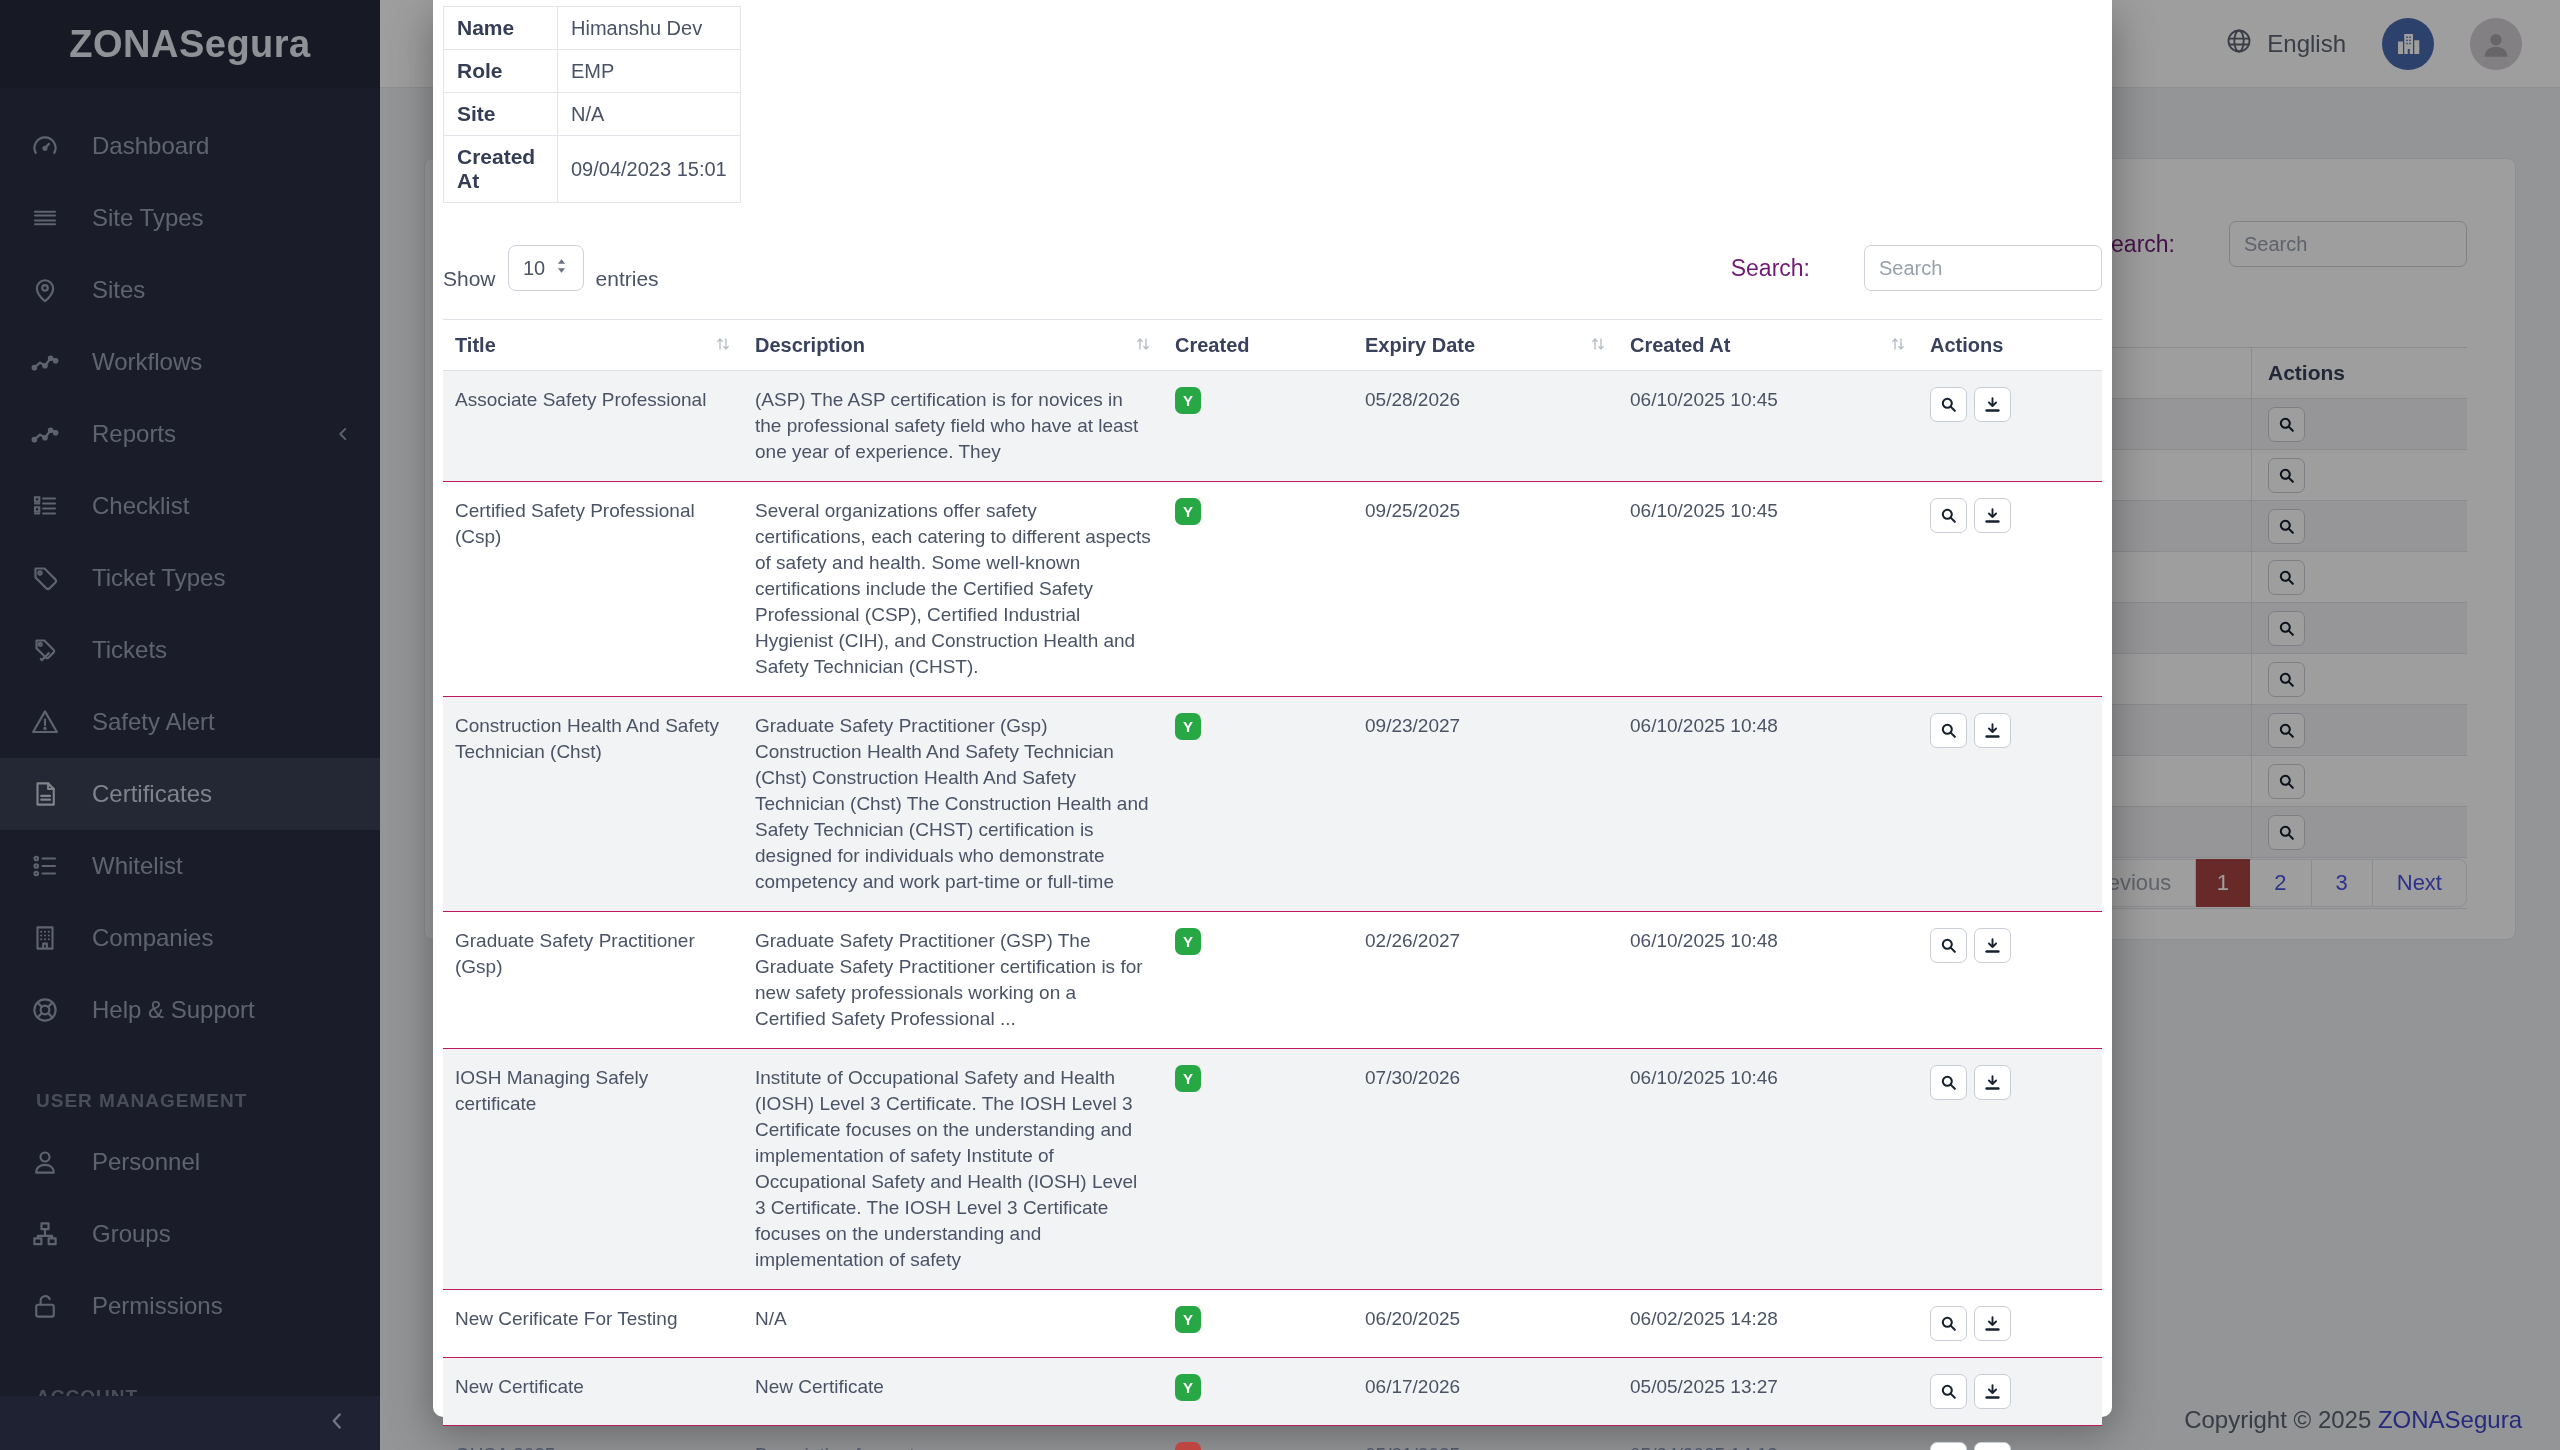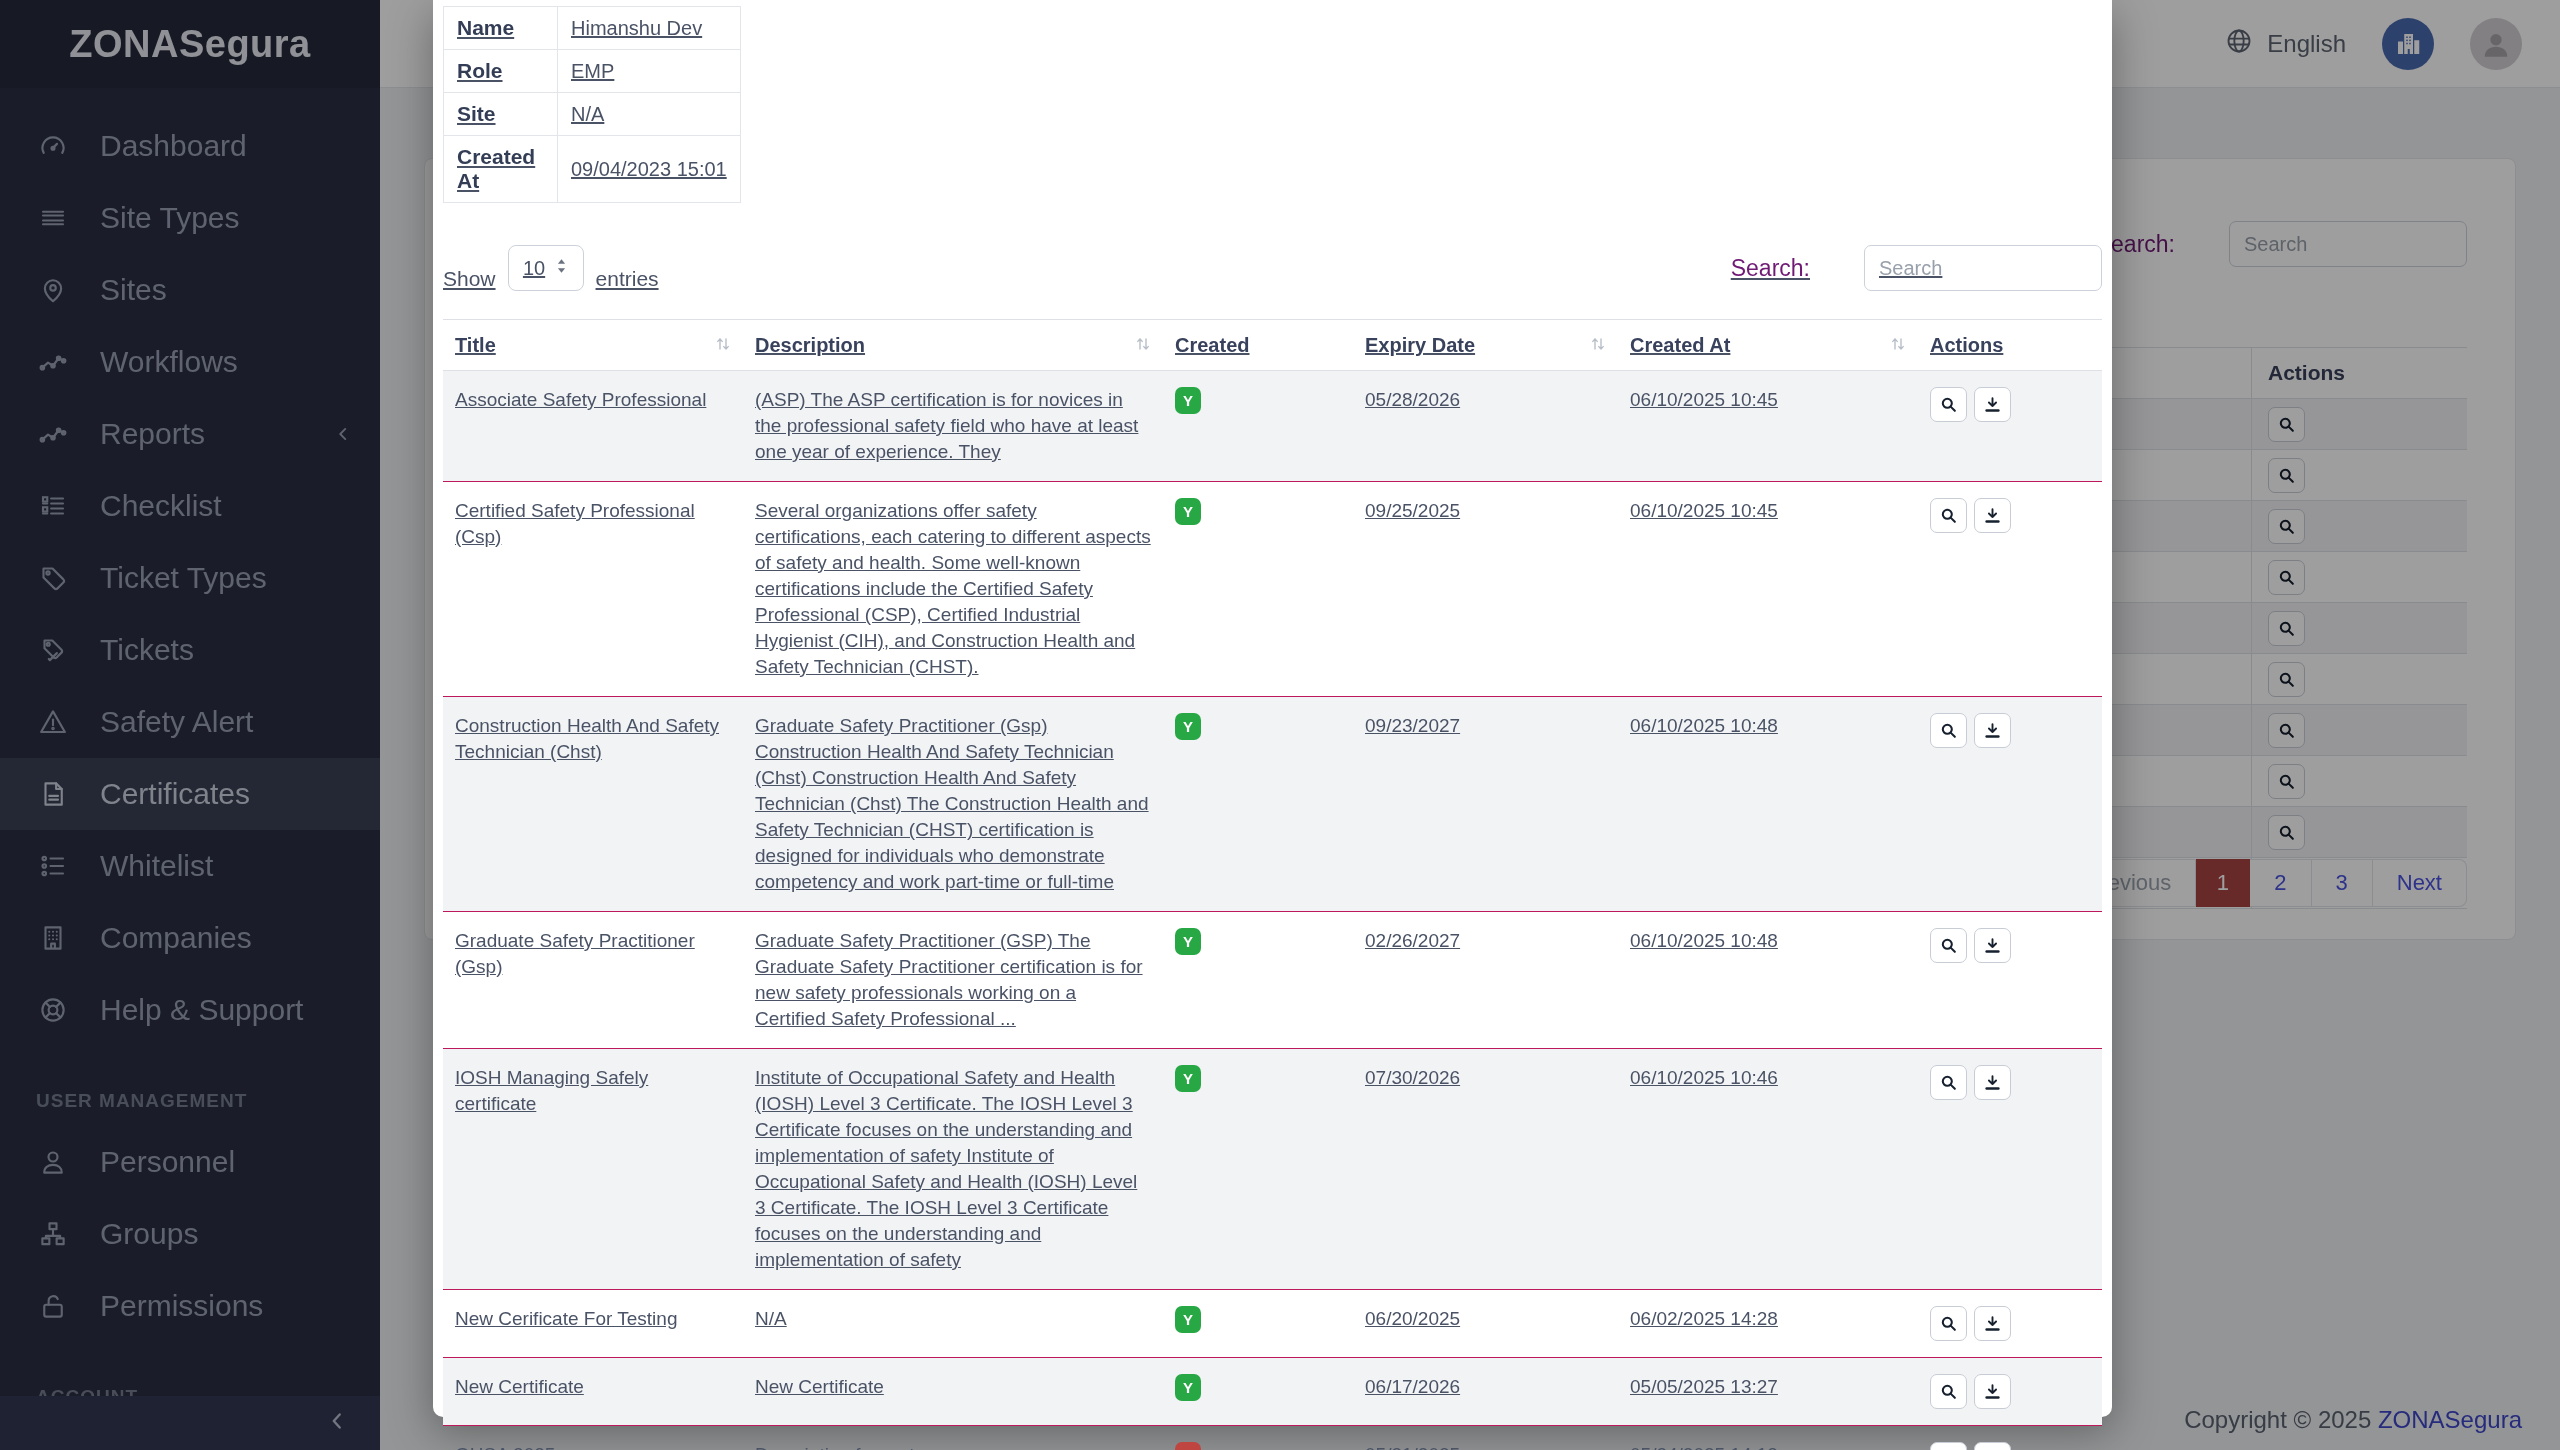--- a/index.html
+++ b/index.html
@@ -4,22 +4,22 @@
 <style>
   * { margin:0; padding:0; box-sizing:border-box; }
   html,body { width:2560px; height:1450px; overflow:hidden; }
   body { position:relative; background:#eef0f3; font-family:"Liberation Sans","DejaVu Sans",sans-serif; color:#4a5366; }
 
   
   .sidebar { position:absolute; left:0; top:0; width:380px; height:1450px; background:#2a2e43; z-index:1; }
   .brand { height:88px; background:#262a3c; display:flex; align-items:center; justify-content:center;
            color:#e9ebf2; font-size:38px; font-weight:bold; letter-spacing:.5px; }
   .nav { padding-top:22px; }
-  .nav-item { display:flex; align-items:center; height:72px; padding:0 26px 0 36px; gap:30px;
-              color:#9aa0b4; font-size:30px; cursor:pointer; }
+  .nav-item { display:flex; align-items:center; height:72px; padding:0 26px 0 28px; gap:30px;
+              color:#9aa0b4; font-size:24px; cursor:pointer; }
   .nav-item .icon { width:34px; height:34px; display:flex; align-items:center; justify-content:center; flex:0 0 34px; }
   .nav-item.active { background:#3a3f55; color:#ced3df; }
   .nav-item .chev { margin-left:auto; display:flex; }
   .nav-section { padding:44px 0 14px 36px; color:#767c90; font-size:19px; font-weight:bold; letter-spacing:1px; }
   .sidebar-foot { position:absolute; left:0; bottom:0; width:380px; height:54px; background:#323751;
                   display:flex; align-items:center; justify-content:flex-end; padding-right:30px; color:#b9bfd0; }
 
   
   .main { position:absolute; left:380px; top:0; right:0; height:1450px; z-index:1; }
   .topbar { height:88px; background:#ffffff; border-bottom:1px solid #e4e6ea; display:flex; align-items:center;
@@ -53,21 +53,21 @@
                 border:1px solid #e0e4e9; border-left-width:0; padding:0 24px; font-size:22px; cursor:pointer; }
   .pg .pg-btn:first-child { border-left-width:1px; border-radius:8px 0 0 8px; }
   .pg .pg-btn:last-child { border-radius:0 8px 8px 0; }
   .pg .muted { color:#9aa2ad; }
   .pg .linkc { color:#4a52e0; }
   .pg .current { background:#a94442; border-color:#a94442; color:#fff; width:54px; padding:0; }
 
   
   .overlay { position:absolute; inset:0; background:rgba(0,0,0,.38); z-index:40; }
   .modal { position:absolute; left:433px; top:0; width:1679px; height:1417px; background:#fff; z-index:50;
-           border-radius:0 0 10px 10px; box-shadow:0 14px 44px rgba(0,0,0,.35); padding:6px 10px 0 10px;text-decoration:underline; }
+           border-radius:0 0 10px 10px; box-shadow:0 14px 44px rgba(0,0,0,.35); padding:6px 10px 0 10px; }
 
   table.info { border-collapse:collapse; }
   table.info td { border:1px solid #e2e5ea; padding:9px 13px; font-size:20px; }
   table.info td.k { font-weight:bold; color:#333d55; width:114px; font-size:21px; }
   table.info td.v { color:#4a5366; min-width:150px; }
 
   .controls { display:flex; align-items:center; margin-top:42px; }
   .show-group { display:flex; align-items:flex-end; font-size:21px; color:#4a5366; }
   .pagesize { width:76px; height:46px; border:1px solid #cdd2da; border-radius:8px; margin:0 12px;
               display:flex; align-items:center; justify-content:center; gap:10px; font-size:20px; color:#4a5366; cursor:pointer; }

